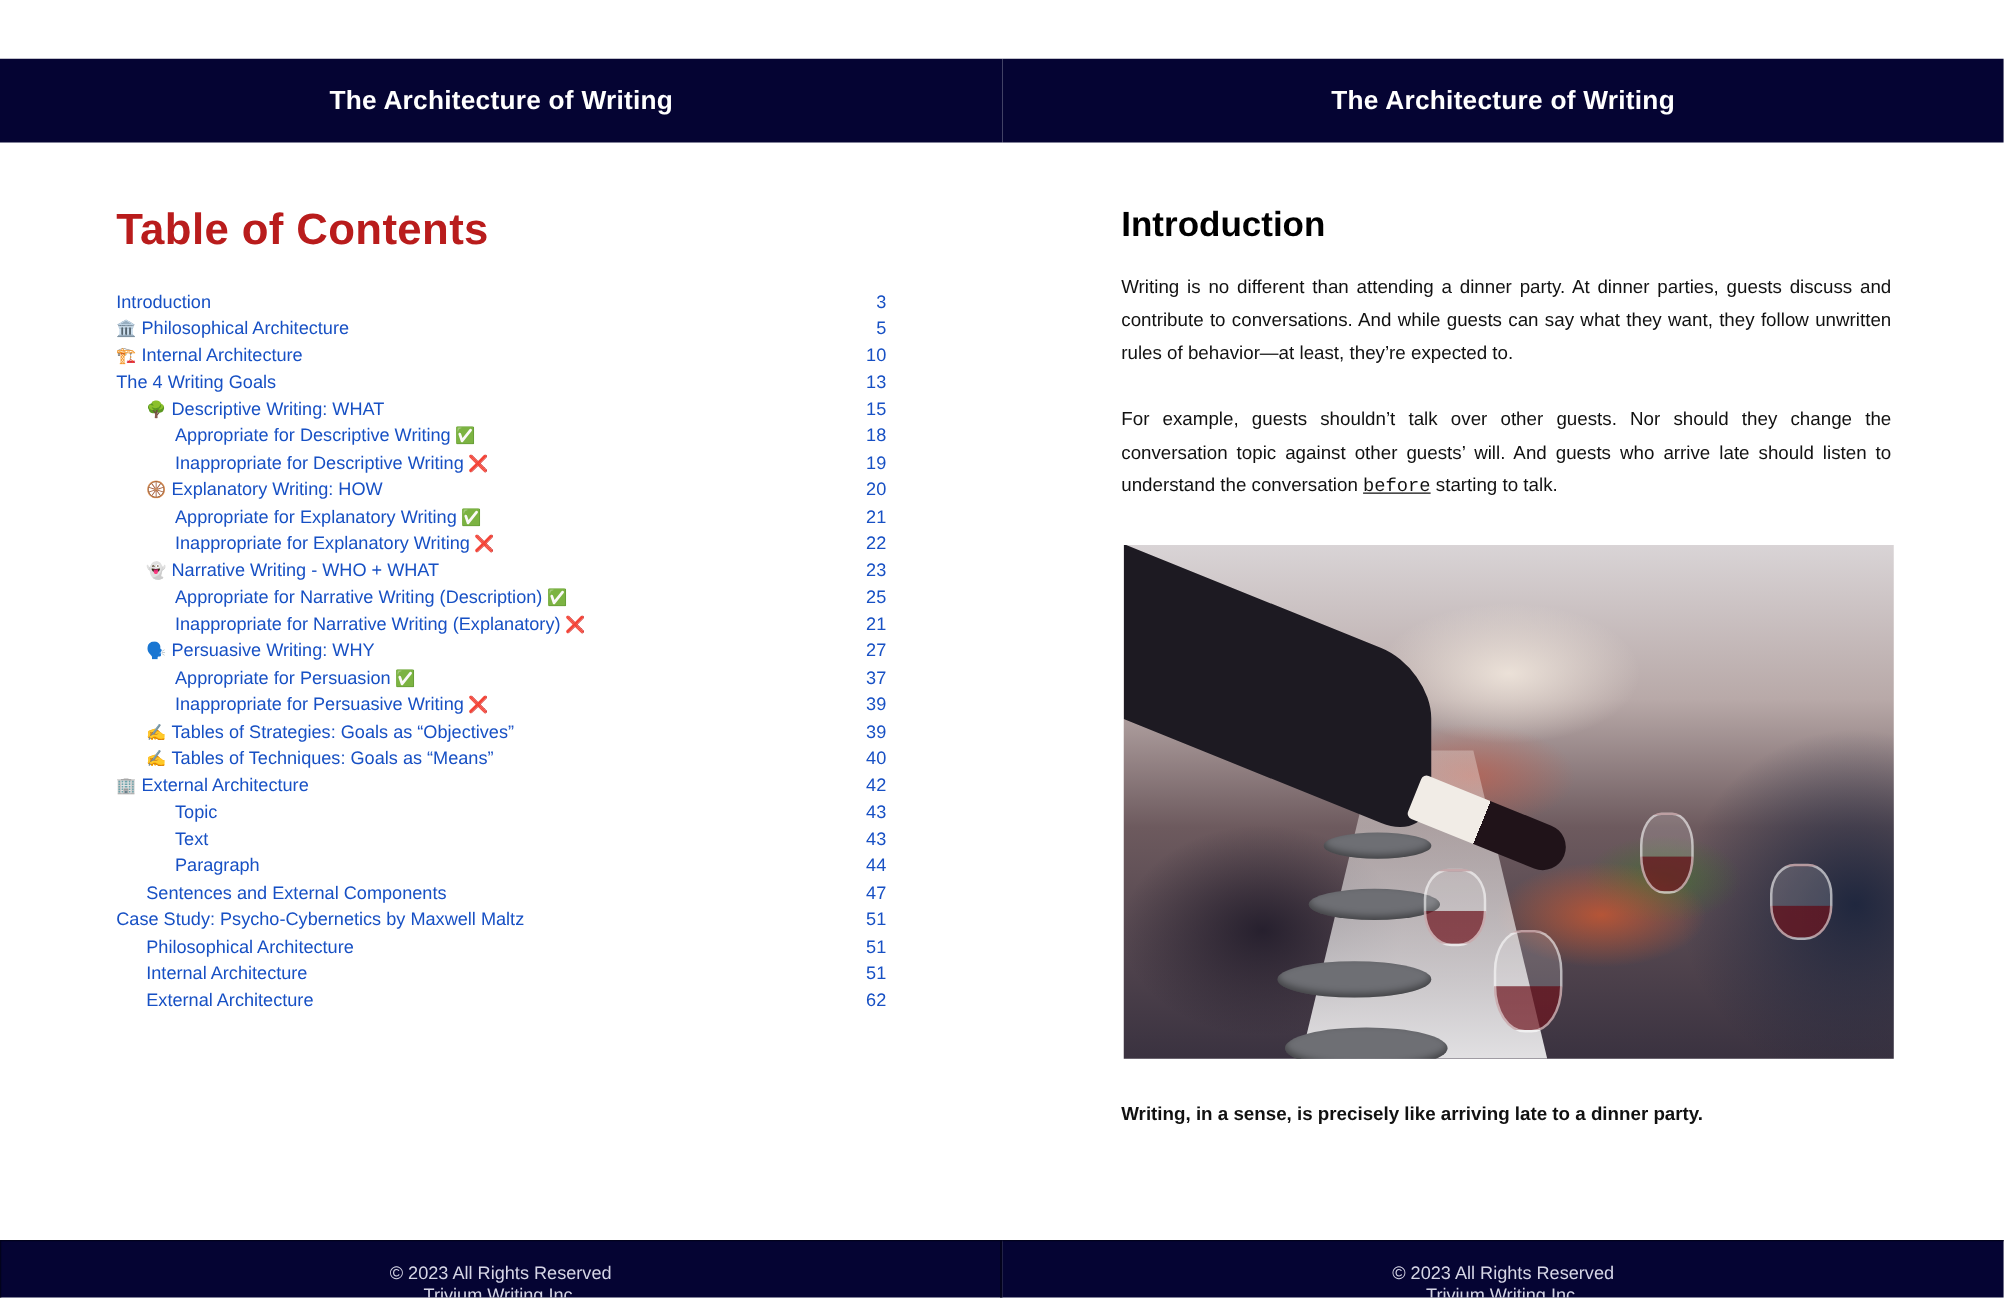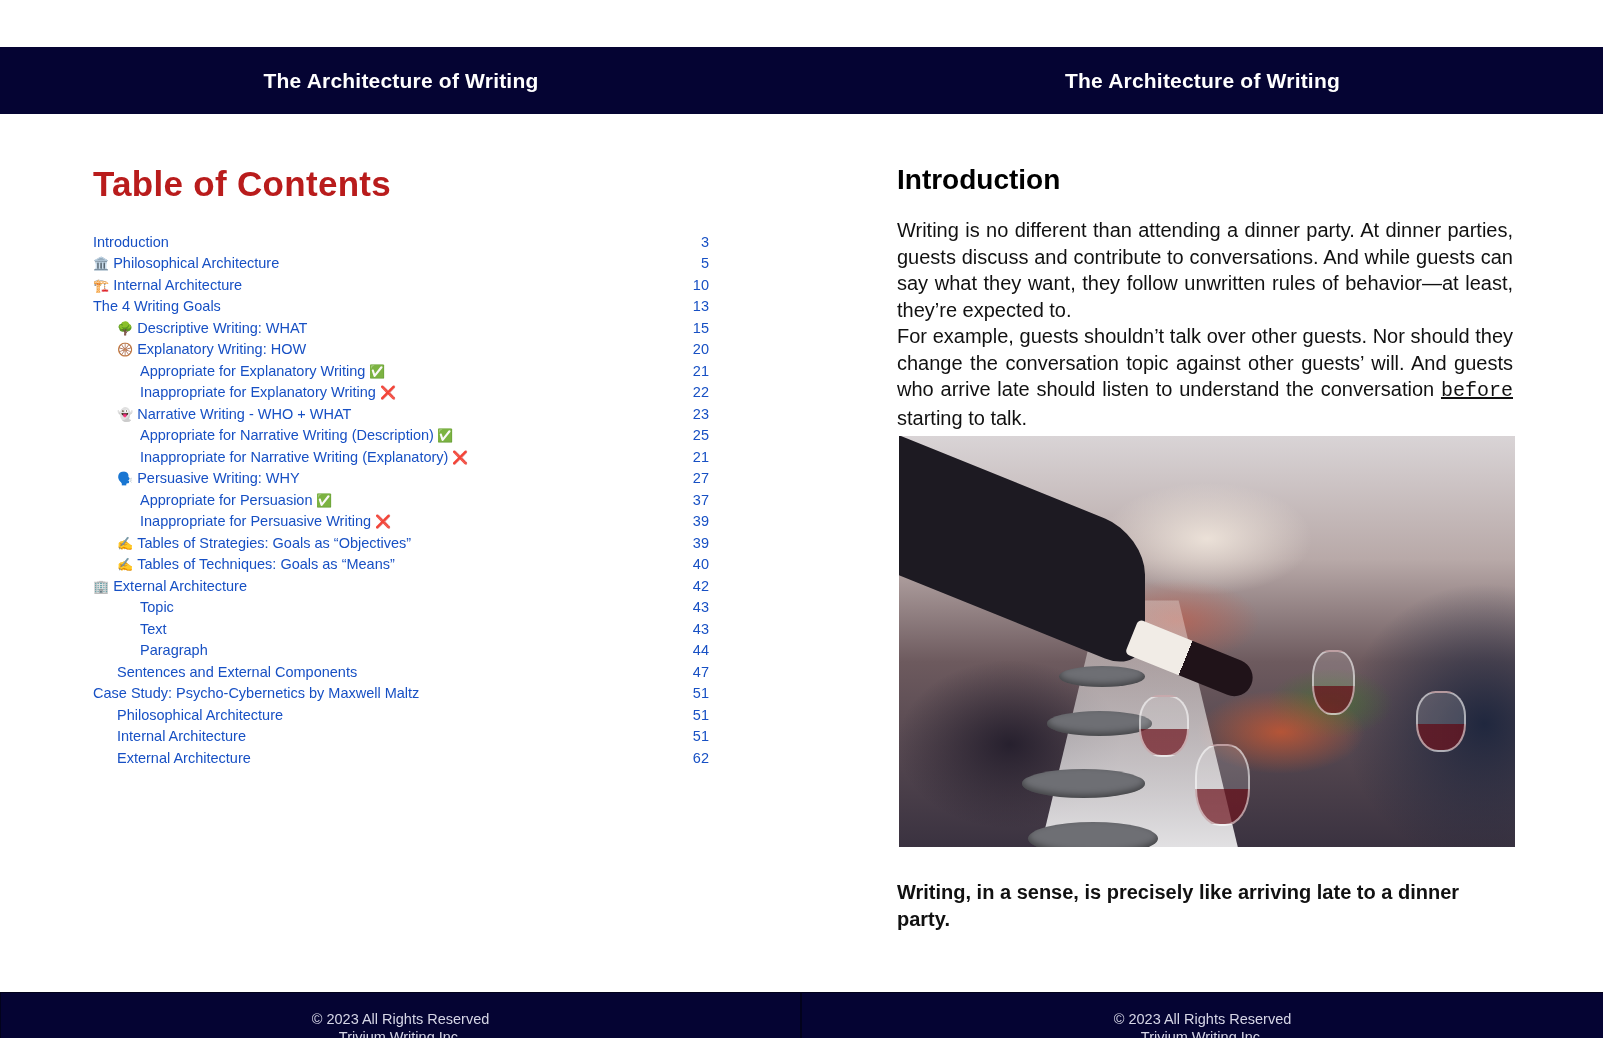--- a/index.html
+++ b/index.html
@@ -59,21 +59,21 @@
     .mark-ok { color: #3aa63a; }
     .mark-no { color: #e02b2b; font-weight: bold; }
 
     
     .intro-title {
       position: absolute; left: 95px; top: 128px;
       font-size: 28px; font-weight: bold; color: #000000;
     }
     .intro-para {
       position: absolute; left: 95px; width: 616px;
-      font-size: 20px; line-height: 26.5px; color: #111111; text-align: justify;
+      font-size: 15px; line-height: 26.5px; color: #111111; text-align: justify;
     }
     .para-1 { top: 181px; }
     .para-2 { top: 287px; }
     .para-3 { top: 843px; text-align: left; font-weight: bold; }
     .underline { text-decoration: underline; font-family: Liberation Mono, monospace; }
 
     .photo {
       position: absolute; left: 97px; top: 400px; width: 616px; height: 411px;
       overflow: hidden;
       background:
@@ -134,20 +134,28 @@
           <span class="toc-label lvl-1"><span class="emoji">🏗️</span><span>Internal Architecture</span></span>
           <span class="toc-page">10</span>
         </li>
         <li class="toc-item">
           <span class="toc-label lvl-1"><span>The 4 Writing Goals</span></span>
           <span class="toc-page">13</span>
         </li>
         <li class="toc-item">
           <span class="toc-label lvl-2"><span class="emoji">🌳</span><span>Descriptive Writing: WHAT</span></span>
           <span class="toc-page">15</span>
+        </li>
+        <li class="toc-item">
+          <span class="toc-label lvl-3"><span>Appropriate for Descriptive Writing</span><span class="mark mark-ok">✅</span></span>
+          <span class="toc-page">18</span>
+        </li>
+        <li class="toc-item">
+          <span class="toc-label lvl-3"><span>Inappropriate for Descriptive Writing</span><span class="mark mark-no">❌</span></span>
+          <span class="toc-page">19</span>
         </li>
         <li class="toc-item">
           <span class="toc-label lvl-2"><span class="emoji">🛞</span><span>Explanatory Writing: HOW</span></span>
           <span class="toc-page">20</span>
         </li>
         <li class="toc-item">
           <span class="toc-label lvl-3"><span>Appropriate for Explanatory Writing</span><span class="mark mark-ok">✅</span></span>
           <span class="toc-page">21</span>
         </li>
         <li class="toc-item">

